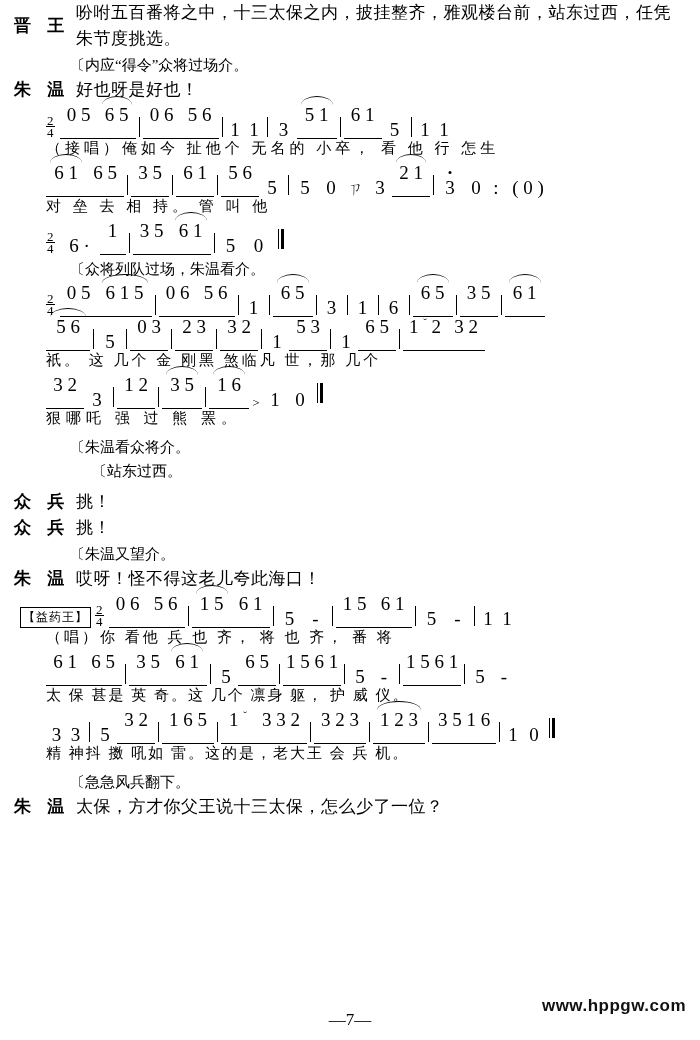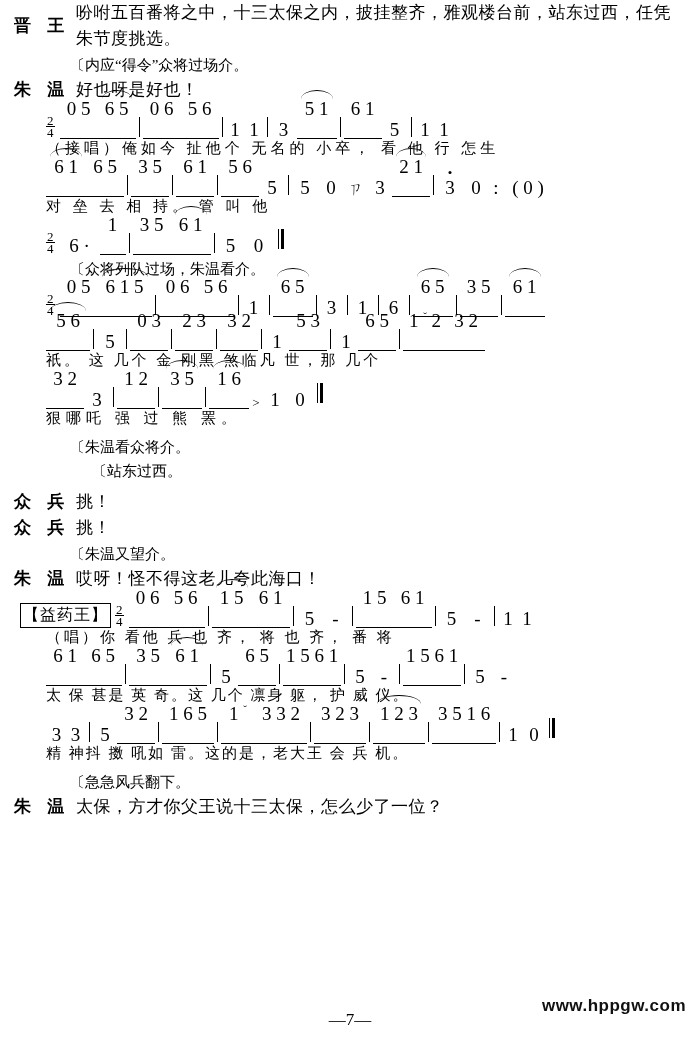--- a/index.html
+++ b/index.html
@@ -90,28 +90,28 @@
     line-height: 0.85;
     text-align: center;
     margin-right: 5px;
     margin-bottom: 1px;
   }
   .meter b { display: block; font-weight: normal; }
   .meter .num { border-bottom: 1px solid #000; padding: 0 1px; }
   .tagbox {
     display: inline-block;
     border: 1px solid #000;
-    font-size: 16px;
+    font-size: 12px;
     padding: 1px 2px;
     margin-right: 4px;
     letter-spacing: 1px;
     vertical-align: bottom;
   }
   
-  .u1 { border-bottom: 1px solid #000; padding-bottom: 20px; text-align: center; }
+  .u1 { border-bottom: 1px solid #000; padding-bottom: 14px; text-align: center; }
   .dotup {
     position: absolute;
     top: -7px;
     left: 50%;
     transform: translateX(-50%);
     width: 3px; height: 3px;
     border-radius: 50%;
     background: #000;
   }
   .slur {

